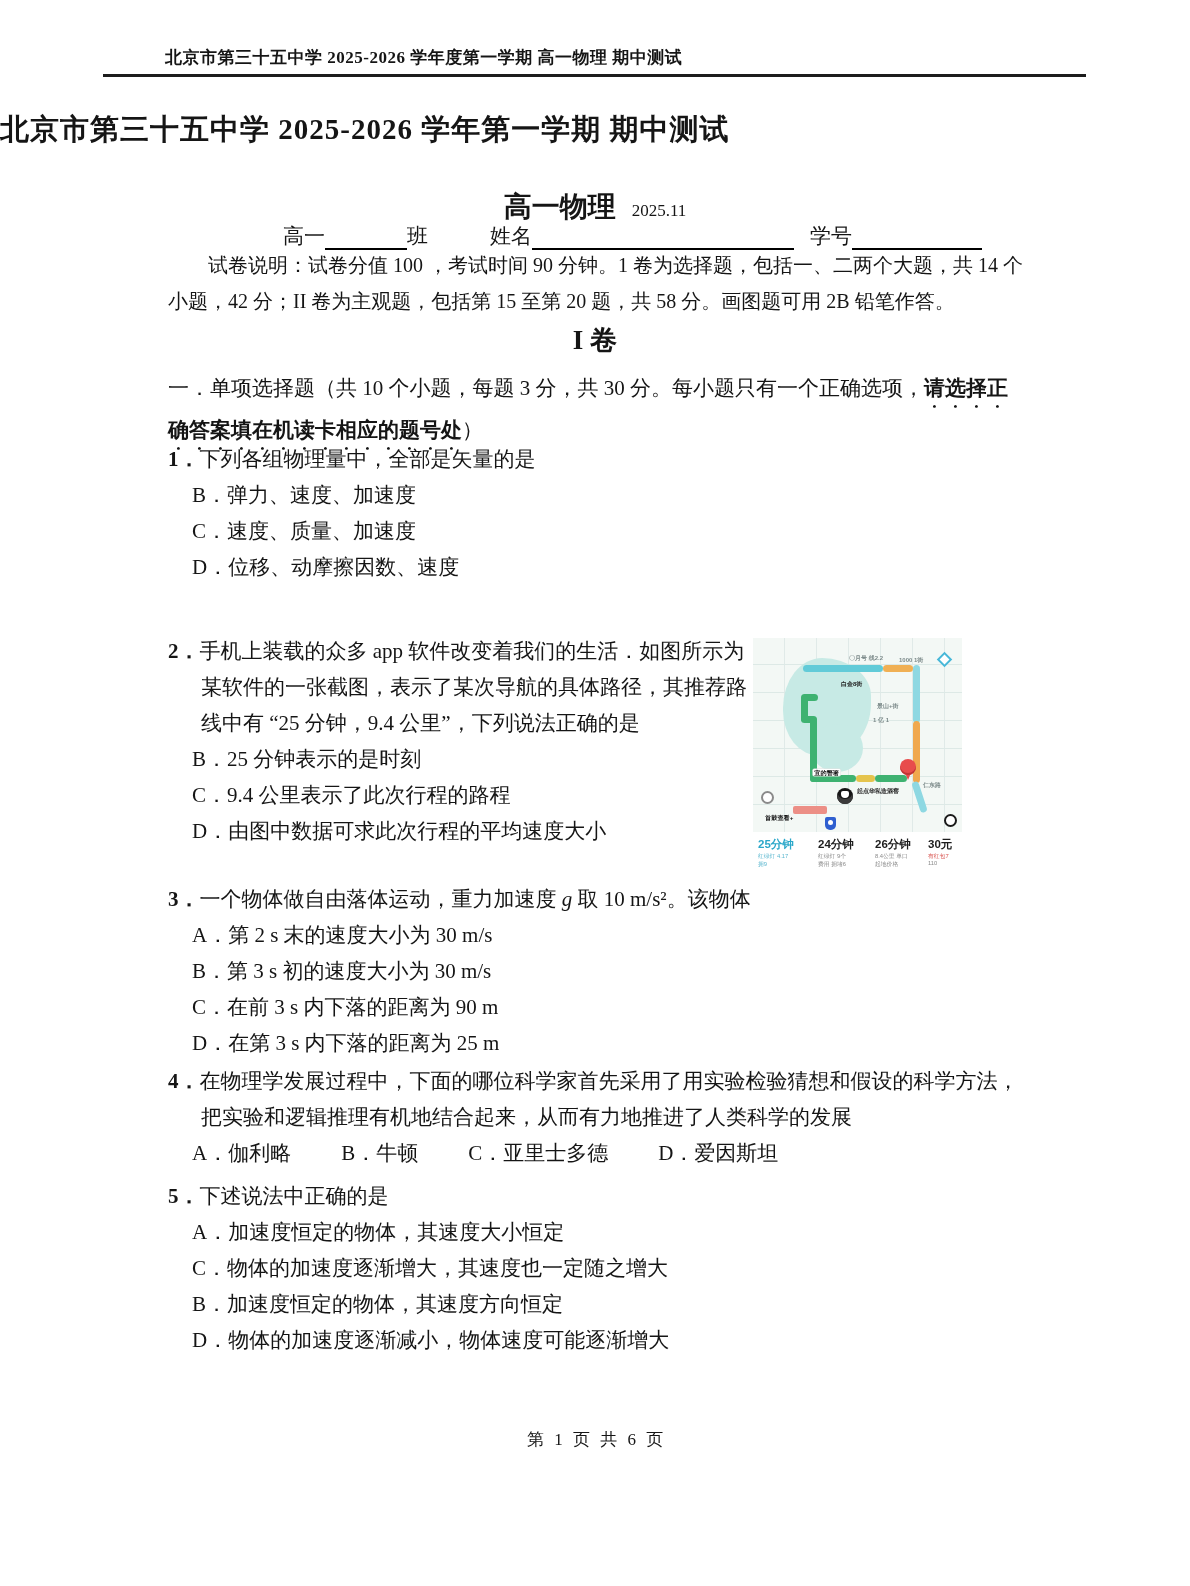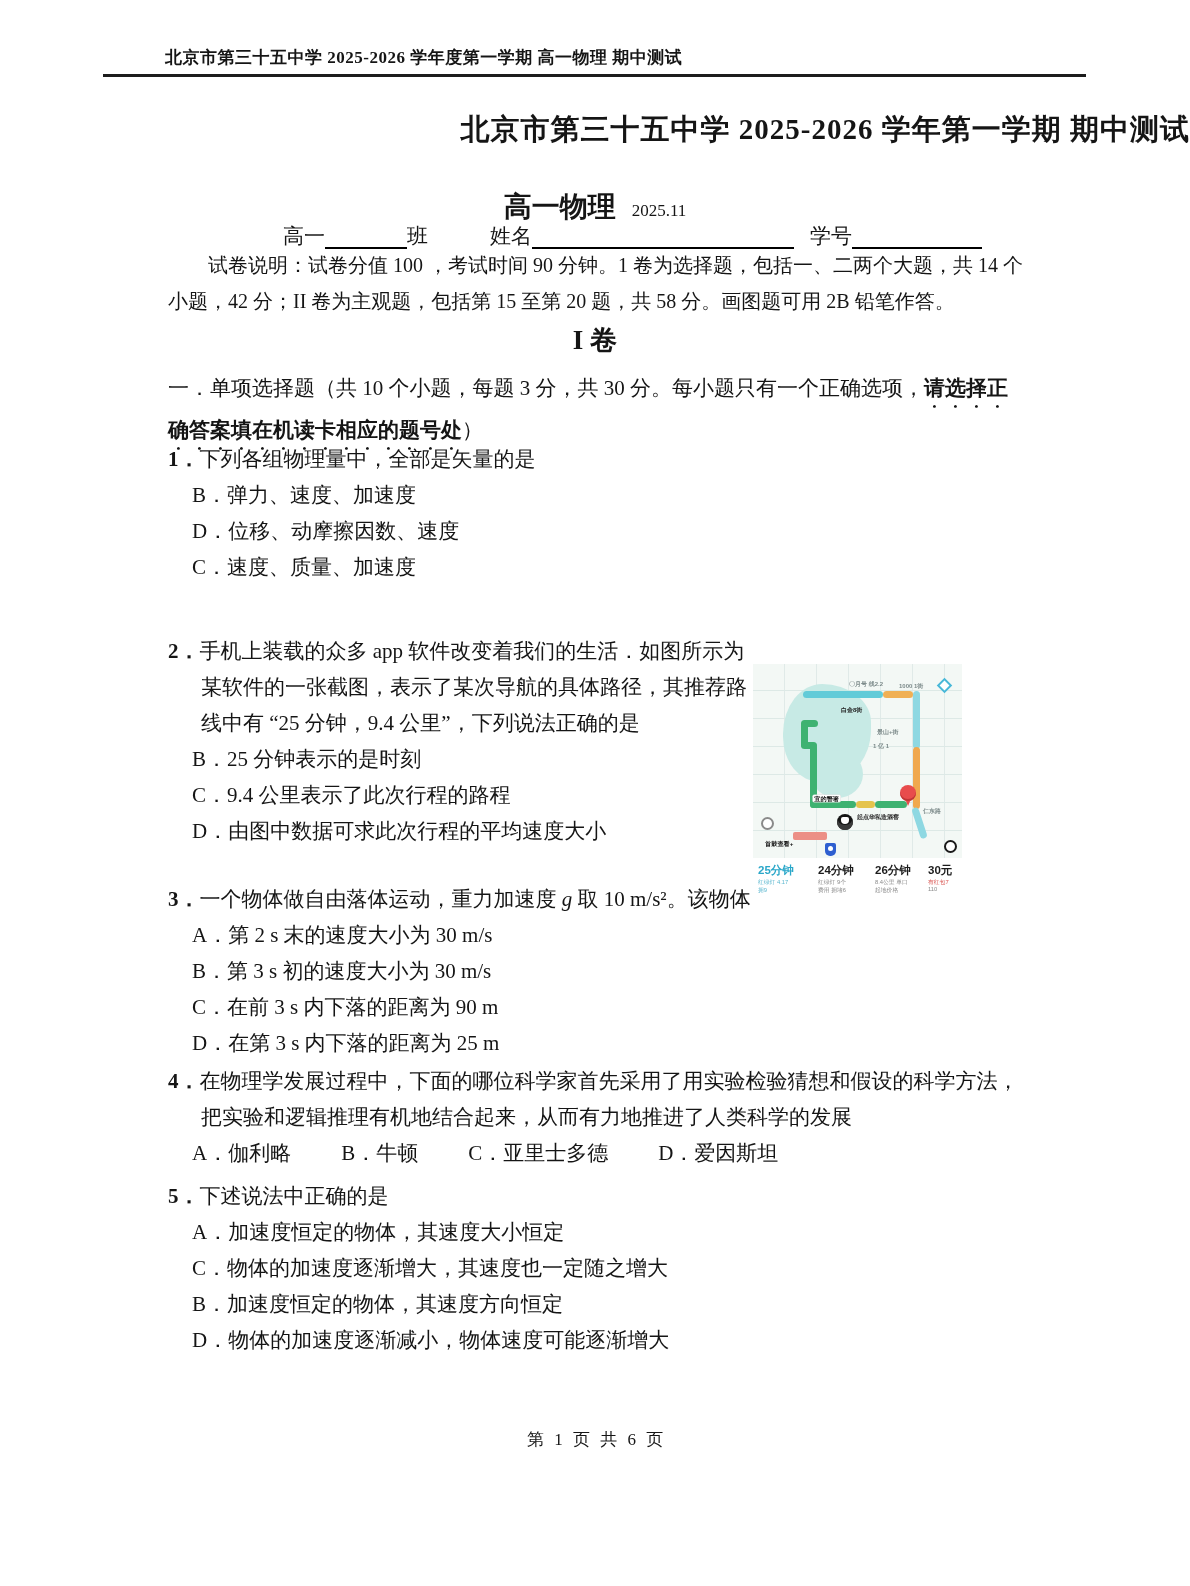--- a/index.html
+++ b/index.html
@@ -4,46 +4,46 @@
 <style>
   html,body { margin:0; padding:0; background:#ffffff; }
   .page {
     position:relative; width:1190px; height:1586px; background:#fff;
     font-family:"Liberation Serif","DejaVu Serif",serif; color:#151515;
     overflow:hidden;
   }
   
   .header-line { position:absolute; left:165px; top:46px; font-size:17px; font-weight:bold; letter-spacing:.5px; }
   .rule { position:absolute; left:103px; top:74px; width:983px; height:3px; background:#1c1c1c; }
-  .title { position:absolute; left:0; top:110px; width:100%; text-align:right; font-size:29px; font-weight:bold; letter-spacing:1px; }
+  .title { position:absolute; left:0; top:110px; width:100%; text-align:left; font-size:29px; font-weight:bold; letter-spacing:1px; }
   .subtitle { position:absolute; left:0; top:176px; width:100%; display:flex; justify-content:center; align-items:baseline; gap:16px; }
   .subtitle .course { font-size:28px; font-weight:bold;margin-top:12px; }
   .subtitle .date { font-size:17px; }
-  .form-row { position:absolute; left:283px; top:222px; display:flex; font-size:21px; }
+  .form-row { position:absolute; left:283px; top:222px; display:flex; align-items:flex-end; font-size:21px; }
   .blank { display:inline-block; border-bottom:2px solid #000; height:25px; }
   .instructions { position:absolute; left:168px; top:247px; width:858px; font-size:20px; line-height:36px; text-indent:2em; margin:0; }
   .part-heading { position:absolute; left:0; top:322px; width:100%; text-align:center; font-size:27px; font-weight:bold; }
   .section-intro { position:absolute; left:168px; top:370px; width:860px; font-size:21px; line-height:37px; margin:0; }
   .em-dots {
     font-weight:bold;
     -webkit-text-emphasis:filled dot; text-emphasis:filled dot;
     -webkit-text-emphasis-position:under; text-emphasis-position:under right;
   }
   
   .q { position:absolute; left:168px; width:858px; font-size:21px; line-height:36px; }
   .stem { margin:0; padding-left:33px; text-indent:-33px; }
   .qnum { font-weight:bold; }
   .opts { padding-left:24px; }
   .opt { line-height:36px; }
   .var { font-style:italic; }
   .q2-text { width:580px; }
   .opt-row { display:flex; gap:50px; padding-left:24px; }
   .footer { position:absolute; left:0; top:1428px; width:100%; text-align:center; font-size:17px; word-spacing:6px; }
   
-  .map-fig { position:absolute; left:753px; top:664px; width:209px; font-family:"Liberation Sans","DejaVu Sans",sans-serif; }
+  .map-fig { position:absolute; left:753px; top:638px; width:209px; font-family:"Liberation Sans","DejaVu Sans",sans-serif; }
   .map-canvas {
     position:relative; width:209px; height:194px; overflow:hidden;
     background:
       repeating-linear-gradient(0deg, transparent 0 27px, #dde9e6 27px 28px),
       repeating-linear-gradient(90deg, transparent 0 31px, #e0eae8 31px 32px),
       #f3f8f5;
   }
   .map-canvas * { position:absolute; }
   .water1 { left:30px; top:20px; width:88px; height:98px; background:#c7eae5; border-radius:48% 60% 55% 45%/55% 42% 58% 50%; }
   .water2 { left:58px; top:86px; width:52px; height:48px; background:#c7eae5; border-radius:50%; }
@@ -118,22 +118,22 @@
   <p class="instructions">试卷说明：试卷分值 100 ，考试时间 90 分钟。1 卷为选择题，包括一、二两个大题，共 14 个小题，42 分；II 卷为主观题，包括第 15 至第 20 题，共 58 分。画图题可用 2B 铅笔作答。</p>
 
   <div class="part-heading">I 卷</div>
 
   <p class="section-intro"><span>一．单项选择题（共 10 个小题，每题 3 分，共 30 分。每小题只有一个正确选项，</span><span class="em-dots">请选择正确答案填在机读卡相应的题号处</span><span>）</span></p>
 
   <div class="q" style="top:441px;">
     <p class="stem"><b class="qnum">1．</b><span>下列各组物理量中，全部是矢量的是</span></p>
     <div class="opts">
       <div class="opt">B．弹力、速度、加速度</div>
+      <div class="opt">C．速度、质量、加速度</div>
       <div class="opt">D．位移、动摩擦因数、速度</div>
-      <div class="opt">C．速度、质量、加速度</div>
     </div>
   </div>
 
   <div class="q" style="top:625px;margin-top:8px;">
     <div class="q2-text">
       <p class="stem"><b class="qnum">2．</b><span>手机上装载的众多 app 软件改变着我们的生活．如图所示为某软件的一张截图，表示了某次导航的具体路径，其推荐路线中有 “25 分钟，9.4 公里”，下列说法正确的是</span></p>
       <div class="opts">
         <div class="opt">B．25 分钟表示的是时刻</div>
         <div class="opt">C．9.4 公里表示了此次行程的路程</div>
         <div class="opt">D．由图中数据可求此次行程的平均速度大小</div>

